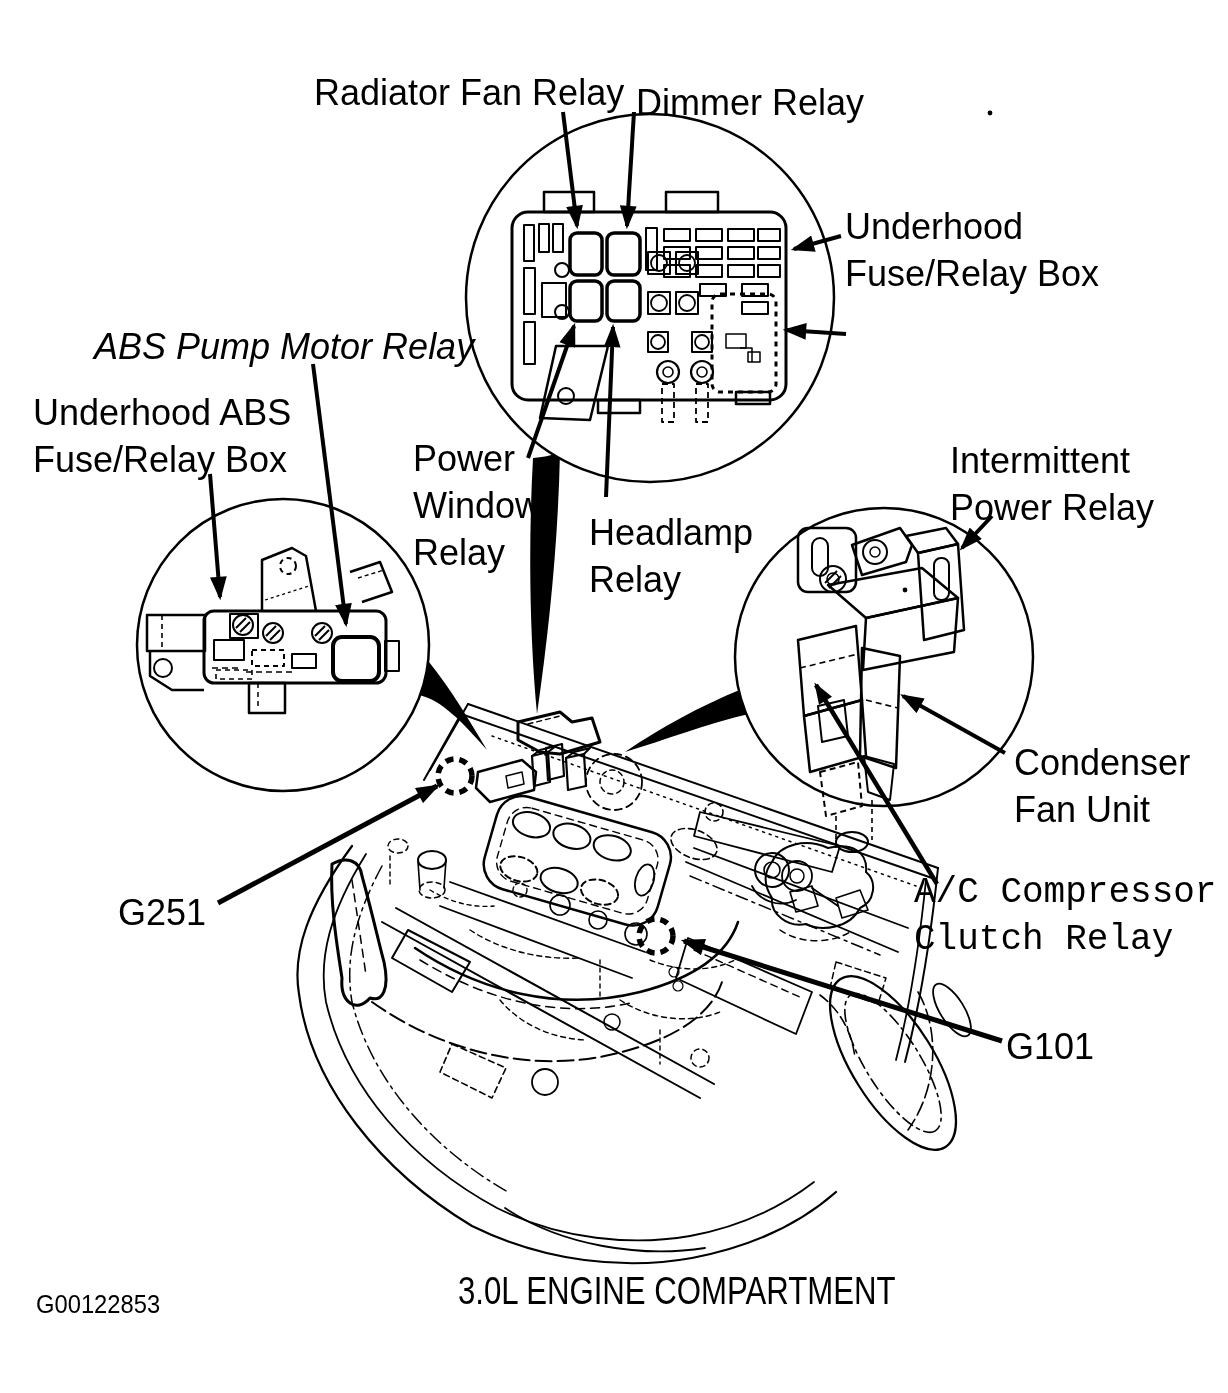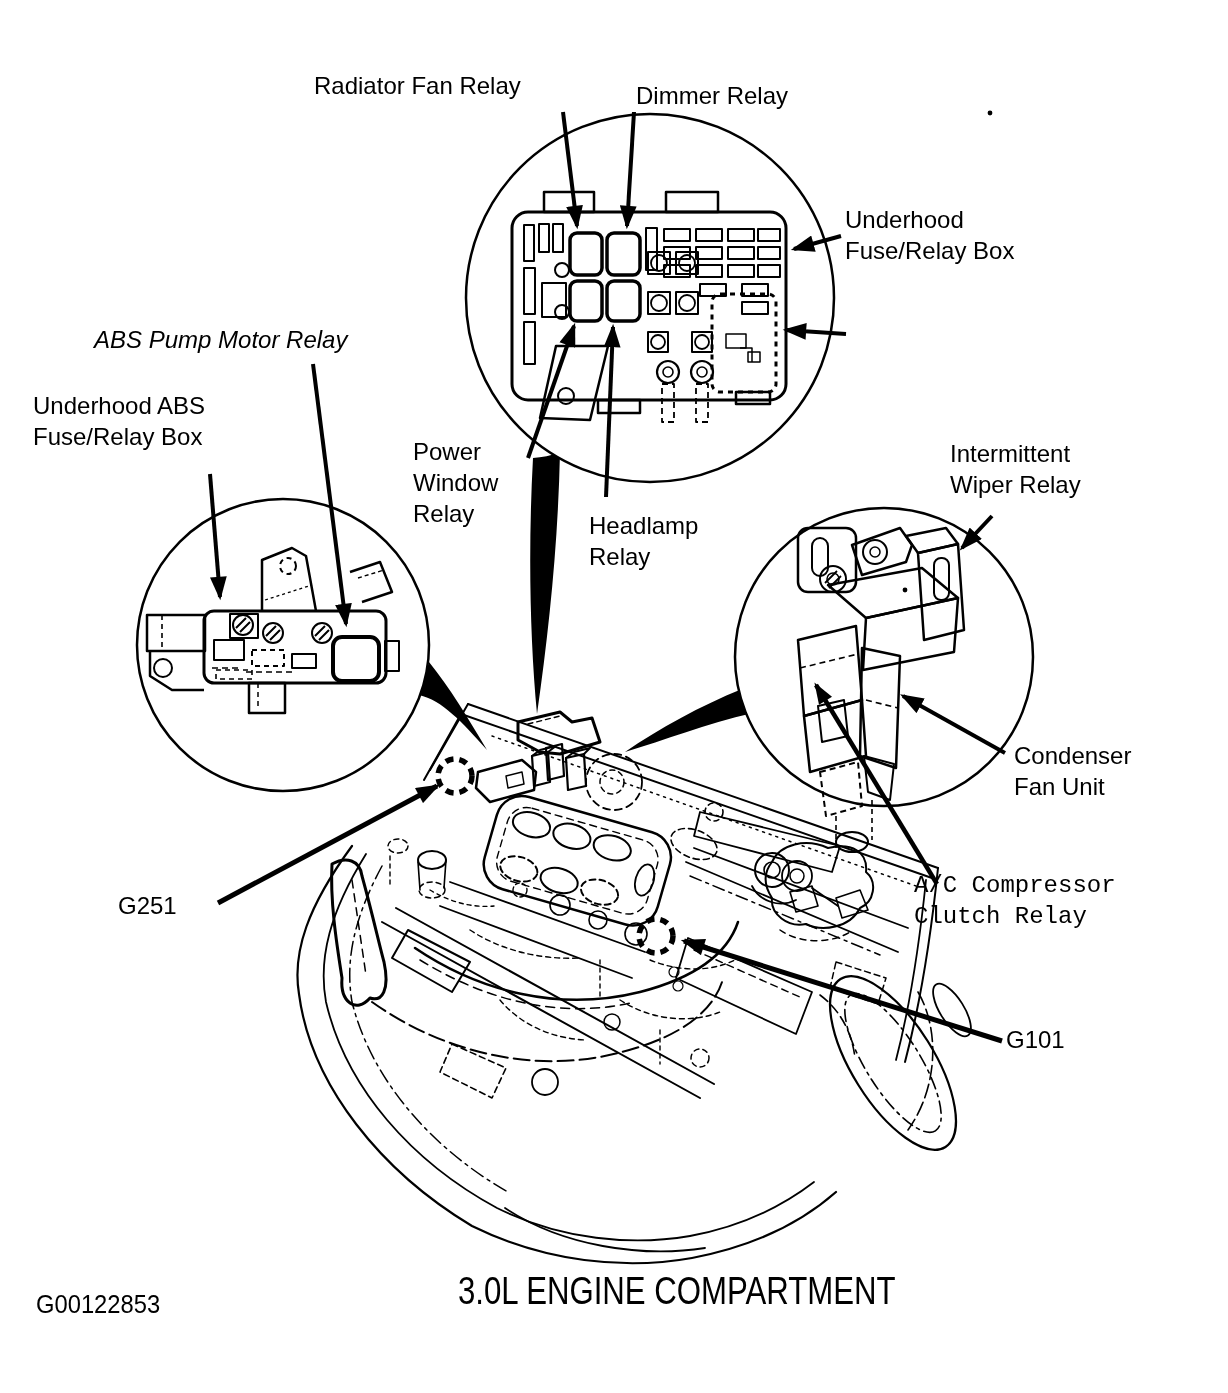--- a/index.html
+++ b/index.html
@@ -6,21 +6,21 @@
   #canvas{
     position:relative;width:1228px;height:1393px;background:#ffffff;
     font-family:"Liberation Sans","DejaVu Sans",sans-serif;color:#000;
     overflow:hidden;
   }
   #art{position:absolute;left:0;top:0;}
   svg .ln{stroke:#000;fill:none;}
   svg .ink-fill{fill:#000;stroke:none;}
   svg .wh{fill:#ffffff;stroke:#000;}
   .lbl{
-    position:absolute;white-space:pre-line;line-height:1.3;font-size:24px;
+    position:absolute;white-space:pre-line;line-height:1.3;font-size:36px;
     letter-spacing:0px;color:#000;
   }
   .lbl.small{font-size:25px;}
   .lbl.condensed{transform:scaleX(0.82);transform-origin:left top;font-size:38px;line-height:1.05;}
   .lbl.code{transform:scaleX(0.95);transform-origin:left top;}
 </style>
 </head>
 <body>
 
 <div id="canvas">
@@ -318,21 +318,21 @@
 Fuse/Relay Box</div>
   <div class="lbl" style="left:94px;top:324px;font-style:italic;">ABS Pump Motor Relay</div>
   <div class="lbl" style="left:33px;top:390px;">Underhood ABS
 Fuse/Relay Box</div>
   <div class="lbl" style="left:413px;top:436px;">Power
 Window
 Relay</div>
   <div class="lbl" style="left:589px;top:510px;">Headlamp
 Relay</div>
   <div class="lbl" style="left:950px;top:438px;">Intermittent
-Wiper Relay</div>
+Power Relay</div>
   <div class="lbl" style="left:1014px;top:740px;">Condenser
 Fan Unit</div>
   <div class="lbl" style="left:914px;top:870px;font-family:Liberation Mono, monospace;">A/C Compressor
 Clutch Relay</div>
   <div class="lbl" style="left:118px;top:890px;">G251</div>
   <div class="lbl" style="left:1006px;top:1024px;">G101</div>
   <div class="lbl small code" style="left:36px;top:1288px;">G00122853</div>
   <div class="lbl condensed" style="left:458px;top:1272px;">3.0L ENGINE COMPARTMENT</div>
 
 </div>

